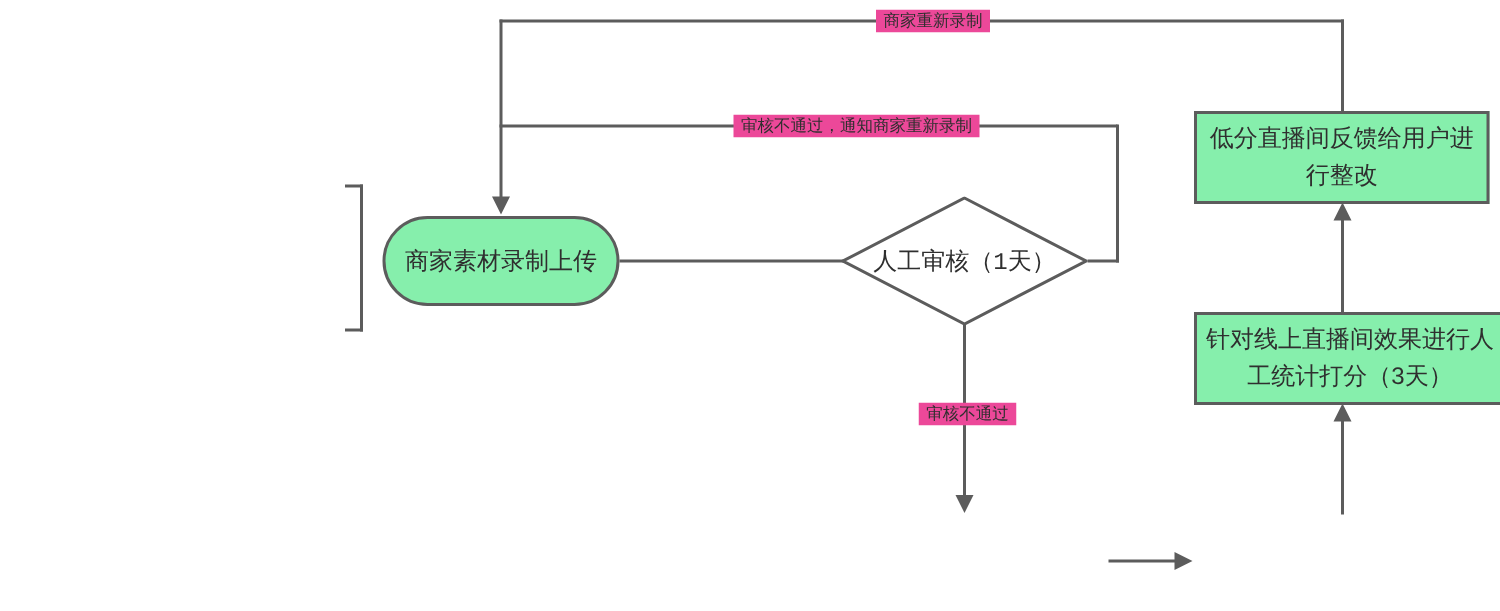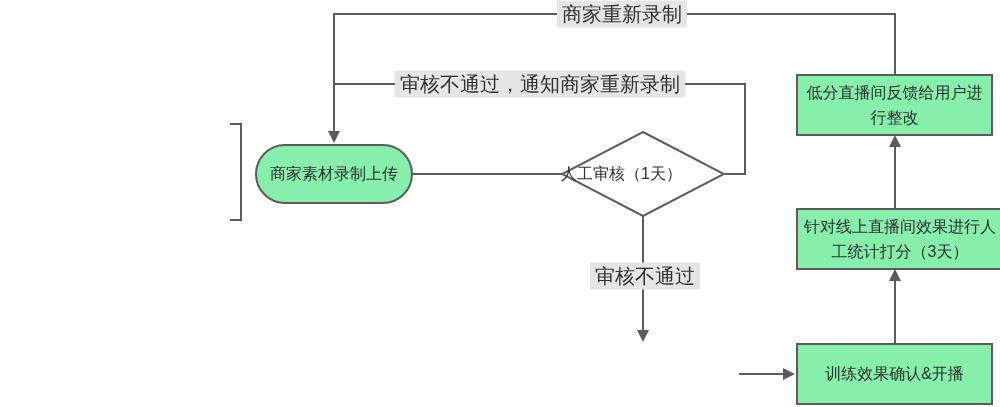--- a/index.html
+++ b/index.html
@@ -25,30 +25,31 @@
     font-size: 16px;
     color: #2f2f2f;
   }
   .node.single { white-space: nowrap; }
   .node.multi { line-height: 25px; padding: 0 1px; }
   .pill { border-radius: 30px; }
   .diamond-wrap {
     position: absolute;
     display: flex;
     align-items: center;
-    justify-content: flex-start;
+    justify-content: center;
+    font-family: Liberation Mono, monospace;
   }
   .diamond-wrap svg { position: absolute; left: 0; top: 0; }
   .diamond-wrap span { position: relative; font-size: 16px; white-space: nowrap; }
   .edge-label {
     position: absolute;
     transform: translate(-50%, -50%);
-    background: #e5e5e5;
+    background: #ec4899;
     padding: 0 5px;
-    font-size: 20px;
+    font-size: 11px;
     white-space: nowrap;
     color: #2f2f2f;
     z-index: 3;
   }
   .arrow { position: absolute; width: 0; height: 0; }
   .arrow.down  { border-left: 6px solid transparent; border-right: 6px solid transparent; border-top: 12px solid #5c5c5c; }
   .arrow.up    { border-left: 6px solid transparent; border-right: 6px solid transparent; border-bottom: 12px solid #5c5c5c; }
   .arrow.right { border-top: 6px solid transparent; border-bottom: 6px solid transparent; border-left: 12px solid #5c5c5c; }
   .annotation {
     position: absolute;
@@ -86,32 +87,31 @@
   <div class="line" style="left:739px; top:373px; width:46px; height:2px;"></div>
   <div class="arrow right" style="left:783px; top:368px;"></div>
 
   <div class="line" style="left:894px; top:280px; width:2px; height:63px;"></div>
   <div class="arrow up" style="left:889px; top:269px;"></div>
 
   <div class="line" style="left:894px; top:146px; width:2px; height:62px;"></div>
   <div class="arrow up" style="left:889px; top:135px;"></div>
 
   <div class="edge-label" style="left:622px; top:14px;">商家重新录制</div>
-  <div class="edge-label" style="left:540px; top:84px;">审核不通过，通知商家重新录制</div>
+  <div class="edge-label" style="left:571px; top:84px;">审核不通过，通知商家重新录制</div>
   <div class="edge-label" style="left:645px; top:276px;">审核不通过</div>
 
   <div class="node pill single" style="left:255px; top:144px; width:158px; height:60px;">商家素材录制上传</div>
 
   <div class="diamond-wrap" style="left:561px; top:131px; width:164px; height:86px;">
     <svg width="164" height="86" viewBox="0 0 164 86">
       <polygon points="82,1 163,43 82,85 1,43" fill="#ffffff" stroke="#5c5c5c" stroke-width="2"></polygon>
     </svg>
     <span>人工审核（1天）</span>
   </div>
 
 
-  <div class="node single" style="left:796px; top:343px; width:197px; height:62px;">训练效果确认&amp;开播</div>
 
   <div class="node multi" style="left:796px; top:208px; width:208px; height:62px;">针对线上直播间效果进行人工统计打分（3天）</div>
 
   <div class="node multi" style="left:796px; top:74px; width:197px; height:62px;">低分直播间反馈给用户进行整改</div>
 
 </div>
 
 </body></html>

